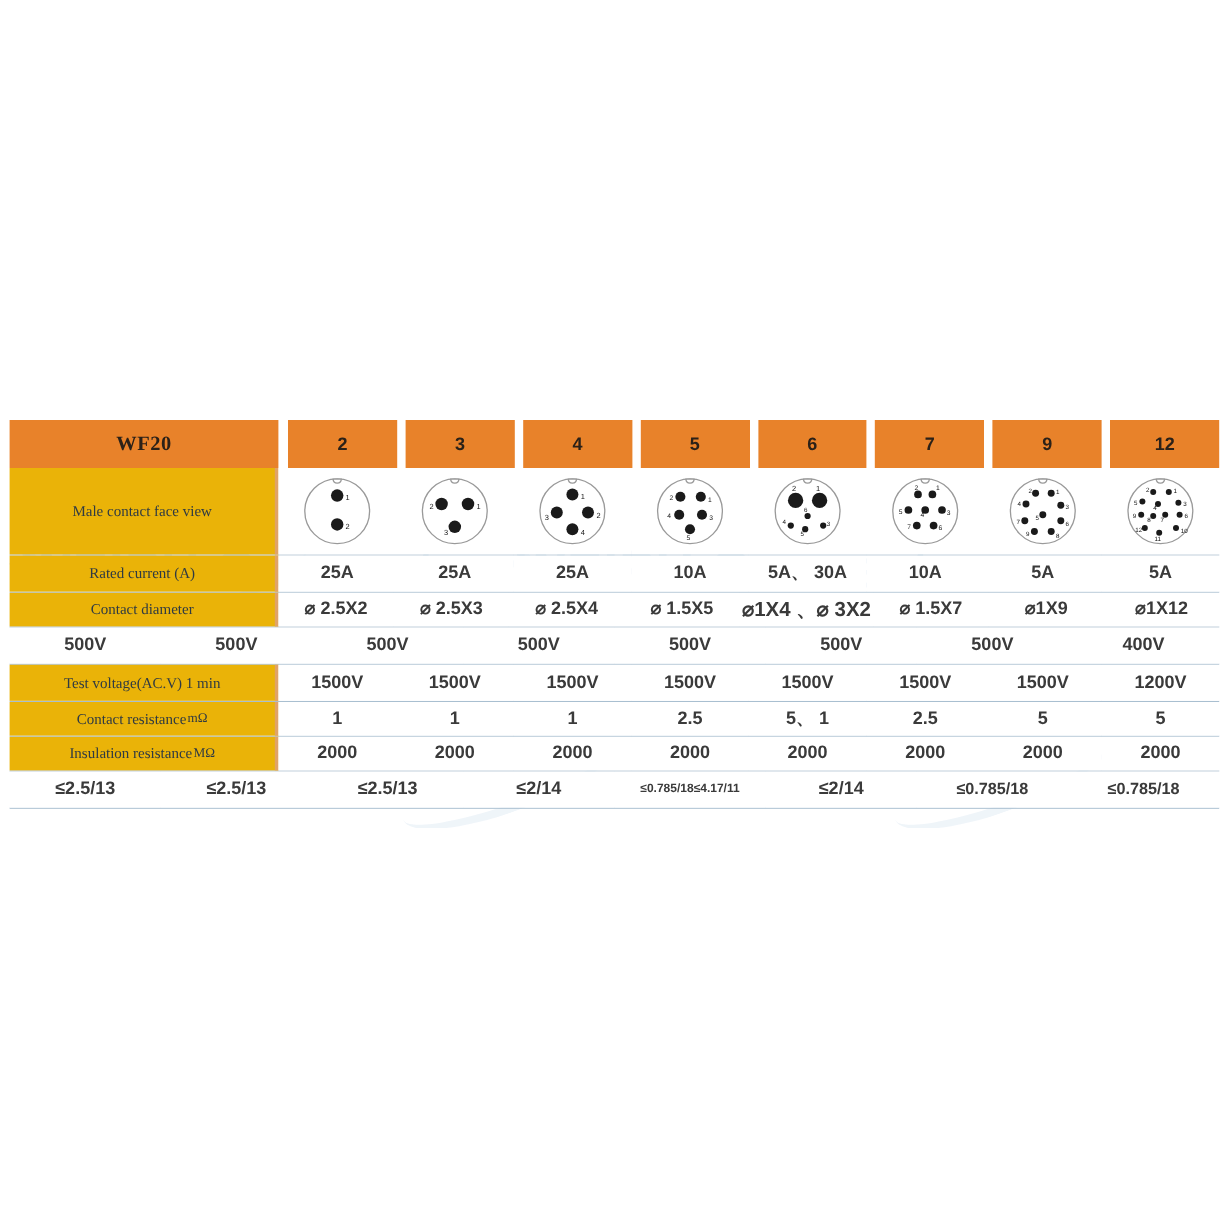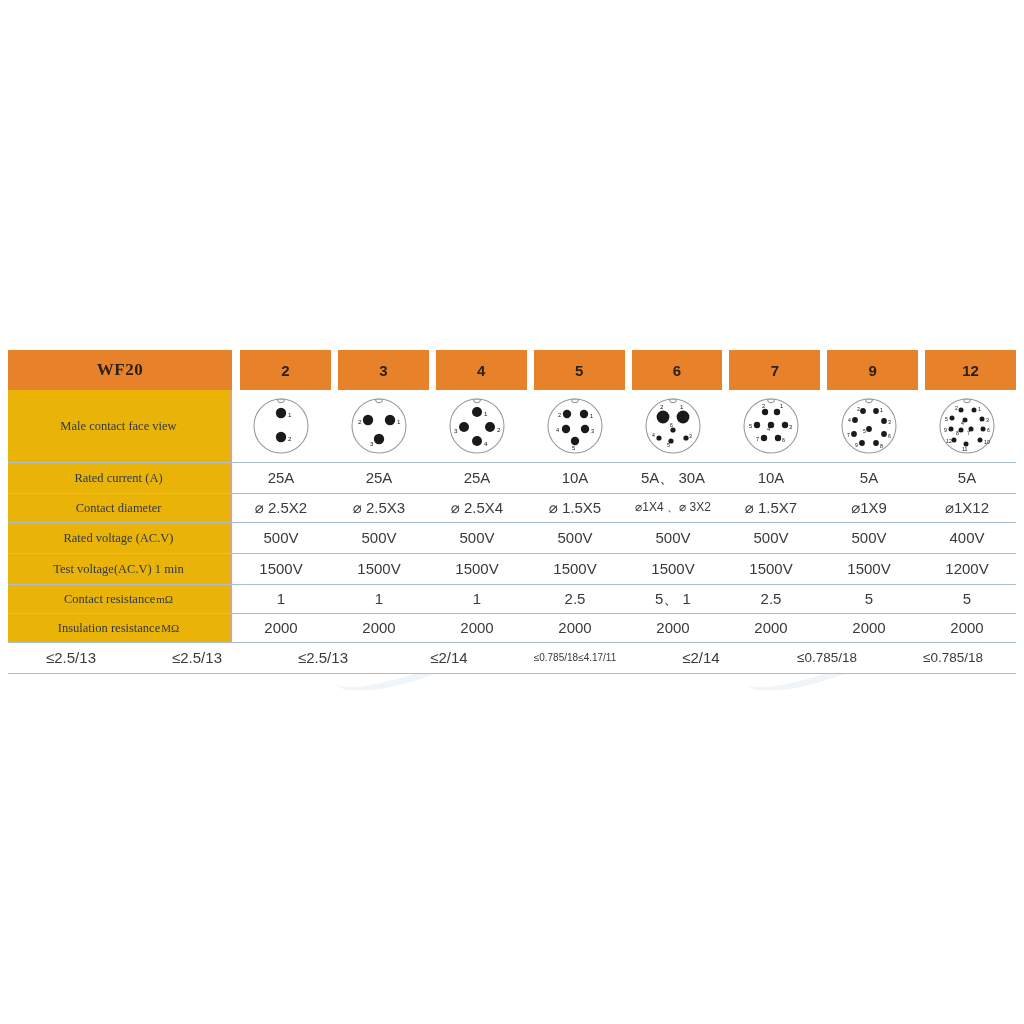--- a/index.html
+++ b/index.html
@@ -126,20 +126,21 @@
     display: flex;
     align-items: center;
     justify-content: center;
     font-family: "Liberation Sans", sans-serif;
     font-size: 15px;
     color: #3a3a3a;
     background: #ffffff;
     padding: 0 2px;
     line-height: 1.15;
     white-space: nowrap;
+    font-weight: bold;
   }
   .data-cell.small { font-size: 10px; white-space: normal; }
   .data-cell.small span { display: block; }
 
   
   .r-face  { height: 72px; }
   .r-std   { height: 30px; }
   .r-tight { height: 28px; }
 
   
@@ -359,28 +360,27 @@
     <div class="data-cell">5A</div>
     <div class="data-cell">5A</div>
   </div>
 
   <div class="body-row r-tight">
     <div class="label-cell">Contact diameter</div>
     <div class="data-cell">⌀ 2.5X2</div>
     <div class="data-cell">⌀ 2.5X3</div>
     <div class="data-cell">⌀ 2.5X4</div>
     <div class="data-cell">⌀ 1.5X5</div>
-    <div class="data-cell" style="font-size:12px">⌀1X4 、⌀ 3X2</div>
+    <div class="data-cell" style="font-size:17px">⌀1X4 、⌀ 3X2</div>
     <div class="data-cell">⌀ 1.5X7</div>
     <div class="data-cell">⌀1X9</div>
     <div class="data-cell">⌀1X12</div>
   </div>
 
   <div class="body-row r-std">
-    <div class="label-cell">Rated voltage (AC.V)</div>
     <div class="data-cell">500V</div>
     <div class="data-cell">500V</div>
     <div class="data-cell">500V</div>
     <div class="data-cell">500V</div>
     <div class="data-cell">500V</div>
     <div class="data-cell">500V</div>
     <div class="data-cell">500V</div>
     <div class="data-cell">400V</div>
   </div>
 

